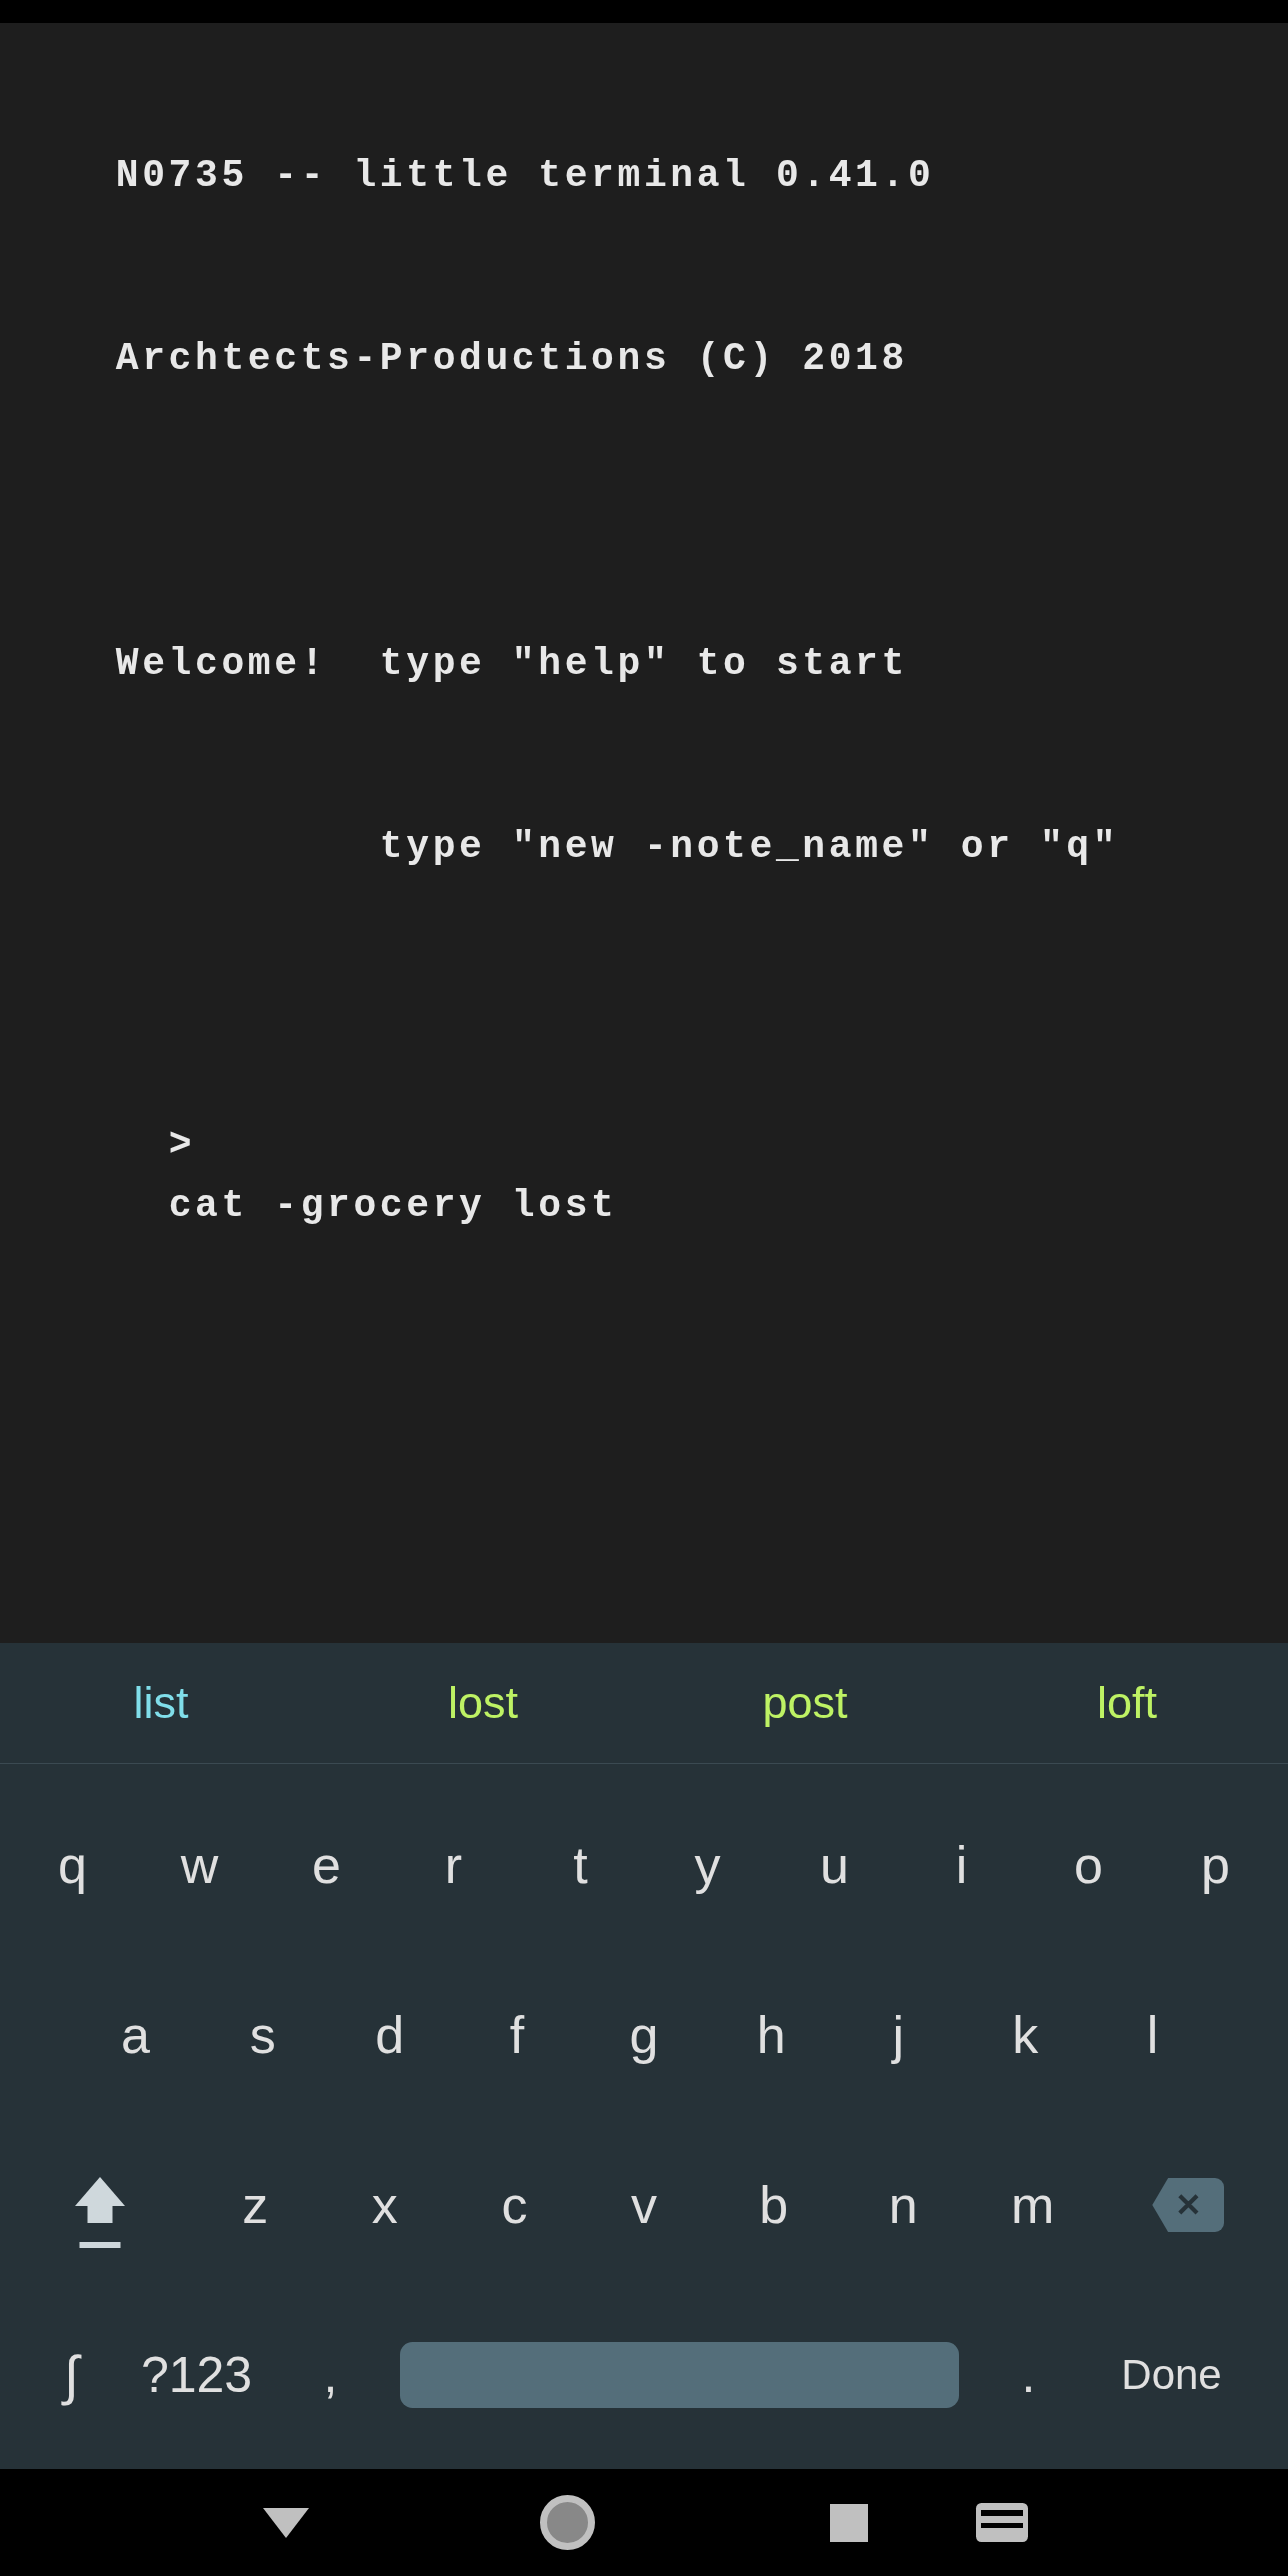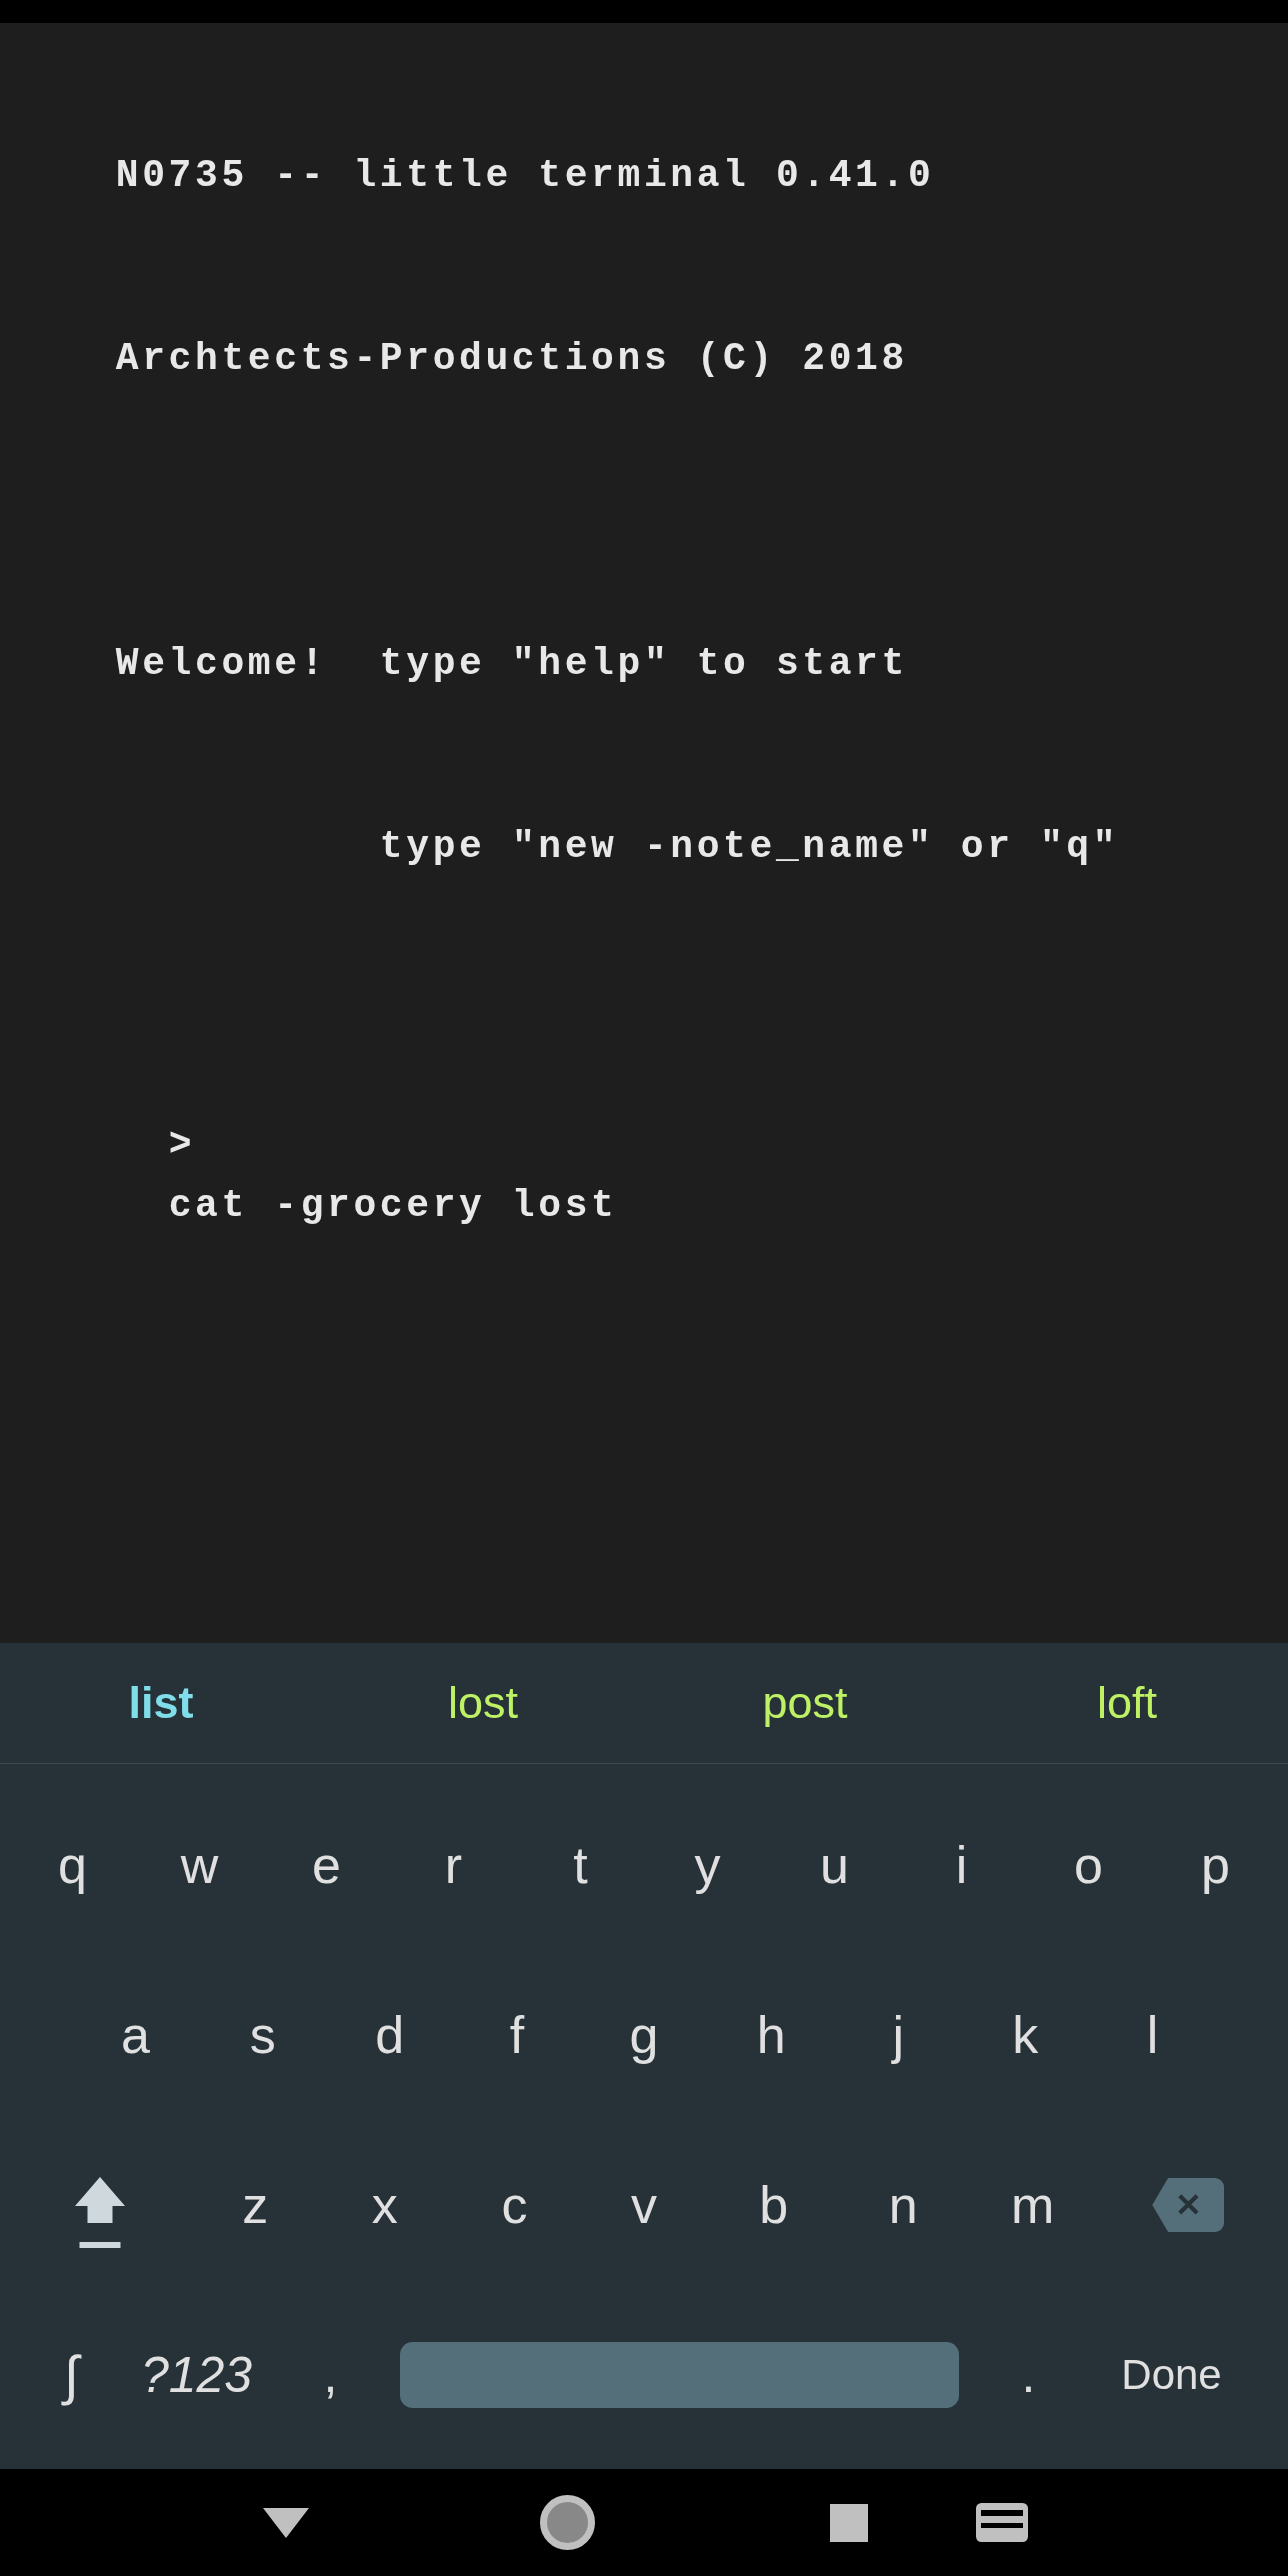--- a/index.html
+++ b/index.html
@@ -42,21 +42,21 @@
     height: 132px;
     border-bottom: 0.9px solid #3b4a52;
     align-items: center;
   }
   .suggestion {
     flex: 1;
     text-align: center;
     font-size: 45px;
     color: #bef264;
   }
-  .suggestion.highlight { color: #80deea; font-weight: 700; }
+  .suggestion.highlight { color: #80deea; font-weight: 400; }
 
   .key-rows { flex: 1; display: flex; flex-direction: column; justify-content: space-around; padding: 16px 9px 9px 9px; }
   .key-row { display: flex; justify-content: space-between; align-items: center; height: 170px; }
   .key-row.row2 { padding: 0 63px; }
   .key {
     flex: 1;
     text-align: center;
     font-size: 52px;
     color: #e0e0e0;
   }
@@ -106,21 +106,21 @@
     align-items: center;
     height: 170px;
     padding: 0 18px;
   }
   .bk { display:flex; align-items:center; justify-content:center; font-size: 47px; color:#e0e0e0; }
   .swipe-icon {
     font-size: 54px;
     width: 89px;
     display:flex; align-items:center; justify-content:center;
   }
-  .mode-key { width: 161px; font-size: 50px; font-style: italic; }
+  .mode-key { width: 161px; font-size: 50px; }
   .comma-key, .period-key { width: 107px; font-size: 50px; }
   .spacebar {
     flex: 1;
     height: 66px;
     background: #546e7a;
     border-radius: 12.5px;
     margin: 0 16px;
   }
   .done-key { width: 179px; font-size: 42px; }
 

